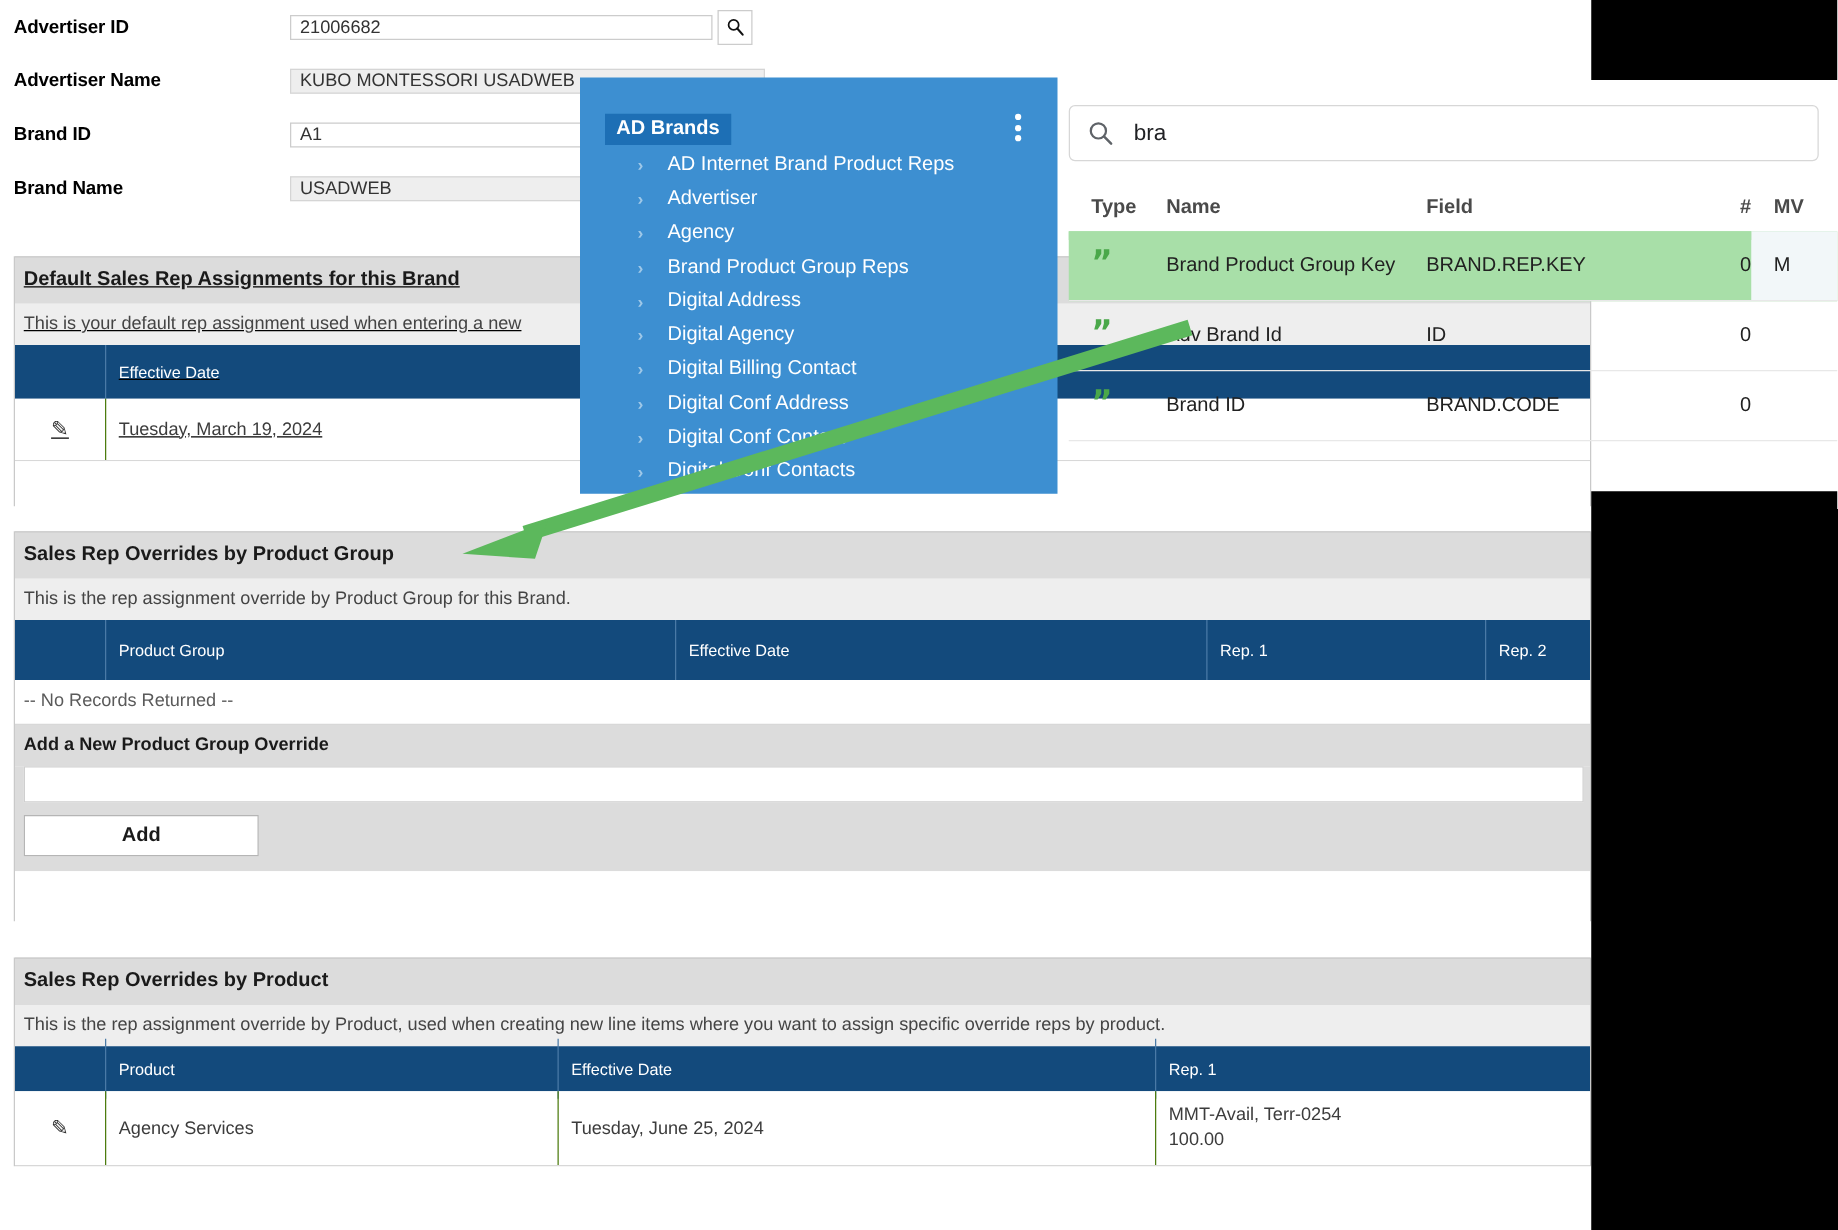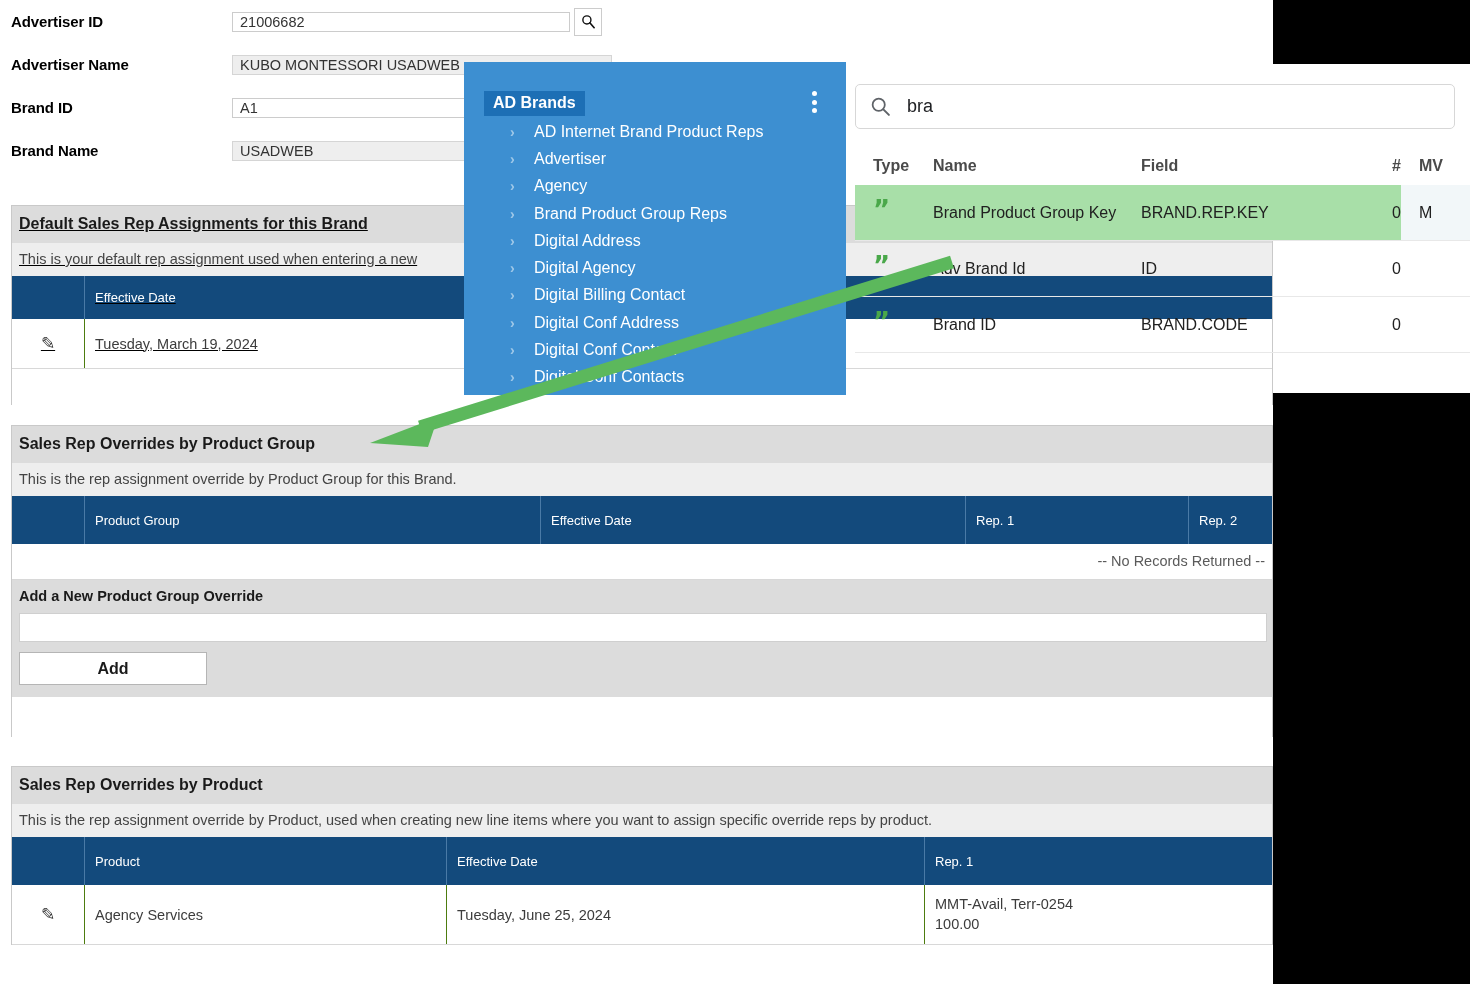--- a/index.html
+++ b/index.html
@@ -135,21 +135,20 @@
   .grid-row .cell:first-child { border-left: none; }
   .cell.icon-cell {
     justify-content: center;
   }
   .no-records {
     background: #ffffff;
     padding: 9px 7px 10px 7px;
     font-size: 14.5px;
     color: #5a5a5a;
     border-bottom: 1px solid #d8d8d8;
-    text-align: right;
   }
   .add-bar {
     background: #dcdcdc;
     padding: 8px 7px 9px 7px;
     font-size: 14.5px;
     font-weight: bold;
     color: #1a1a1a;
   }
   .add-zone {
     background: #dcdcdc;
@@ -427,21 +426,21 @@
       <div class="add-zone">
         <input class="add-field" value="" style="">
         <button class="add-button">Add</button>
       </div>
       <div class="spacer-white" style="height:40px;"></div>
     </div>
 
     <div class="section" style="top:766px;">
       <div class="sec-title">Sales Rep Overrides by Product</div>
       <div class="sec-desc">This is the rep assignment override by Product, used when creating new line items where you want to assign specific override reps by product.</div>
-      <div class="grid-head" style="height:48px;">
+      <div class="grid-head" style="height:36px;">
         <div class="cell" style="width:72px;height:48px;"></div>
         <div class="cell" style="width:362px;height:48px;">Product</div>
         <div class="cell" style="width:478px;height:48px;">Effective Date</div>
         <div class="cell" style="width:348px;height:48px;">Rep. 1</div>
       </div>
       <div class="grid-row" style="min-height:56px;">
         <div class="cell icon-cell" style="width:72px;">
           <span class="pencil">✎</span>
         </div>
         <div class="cell" style="width:362px;">Agency Services</div>

